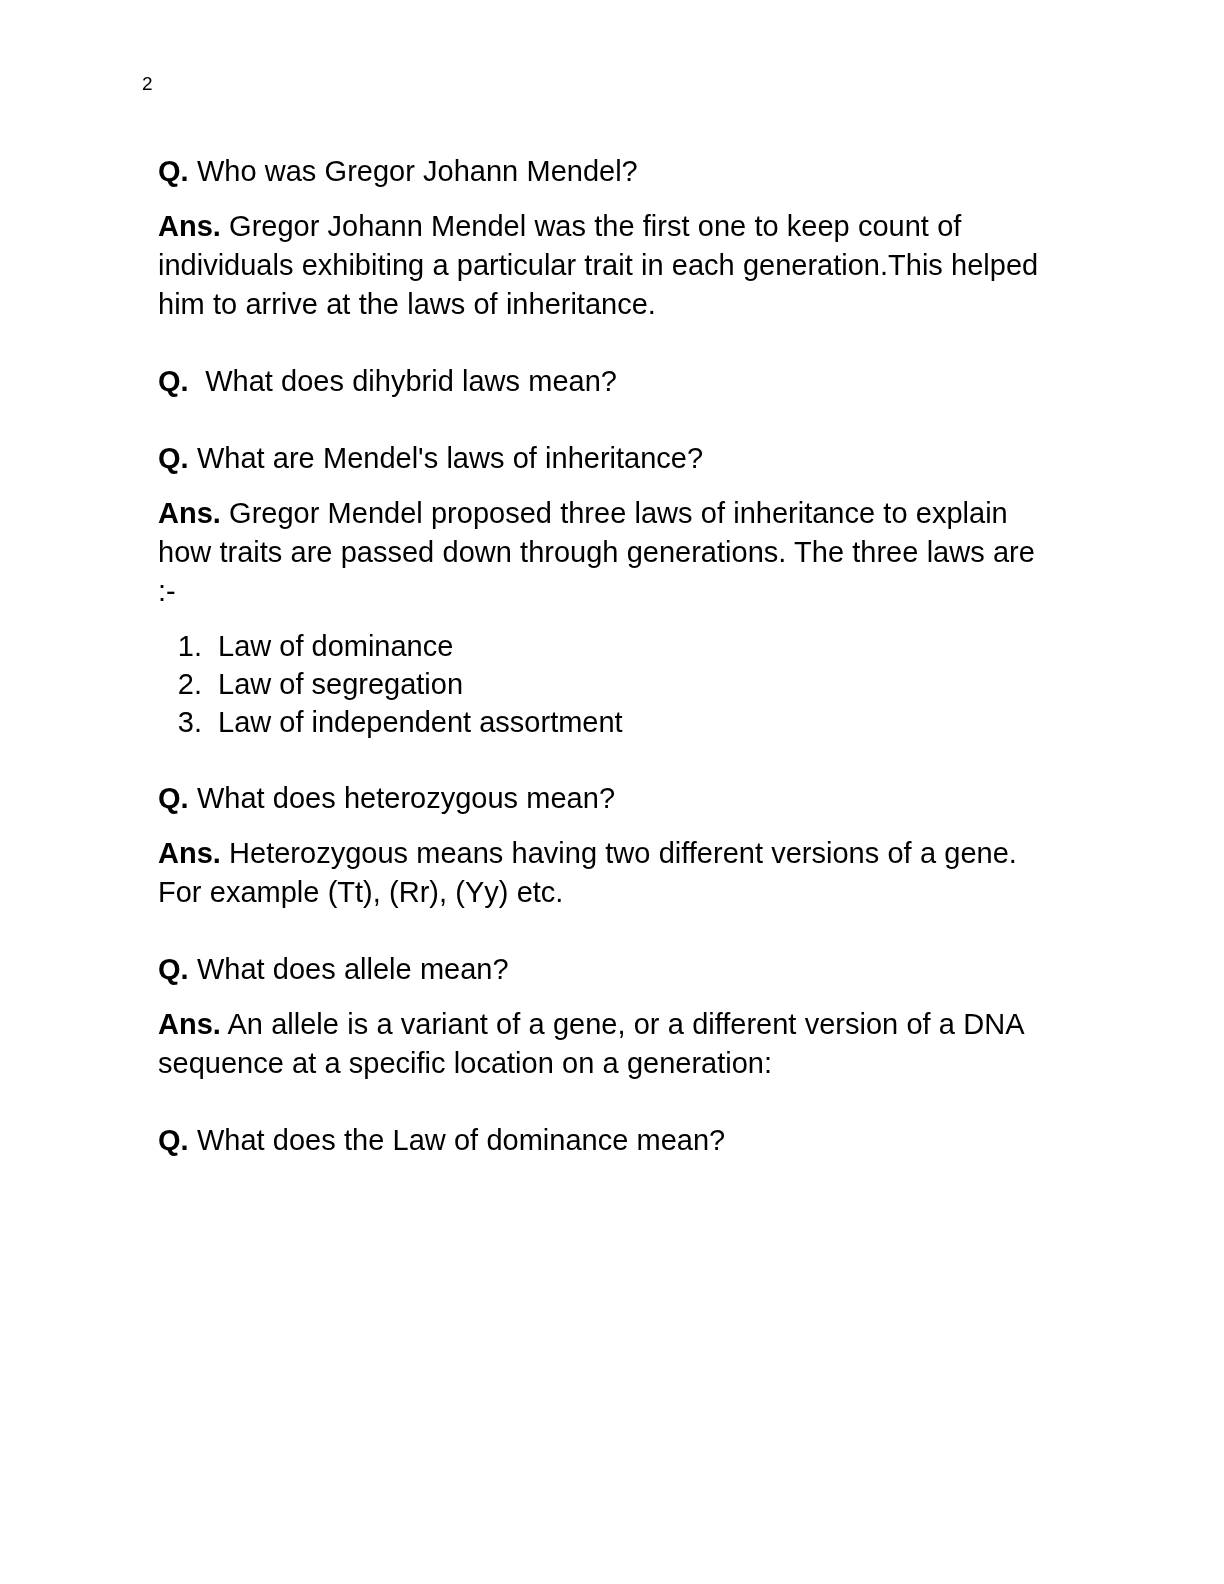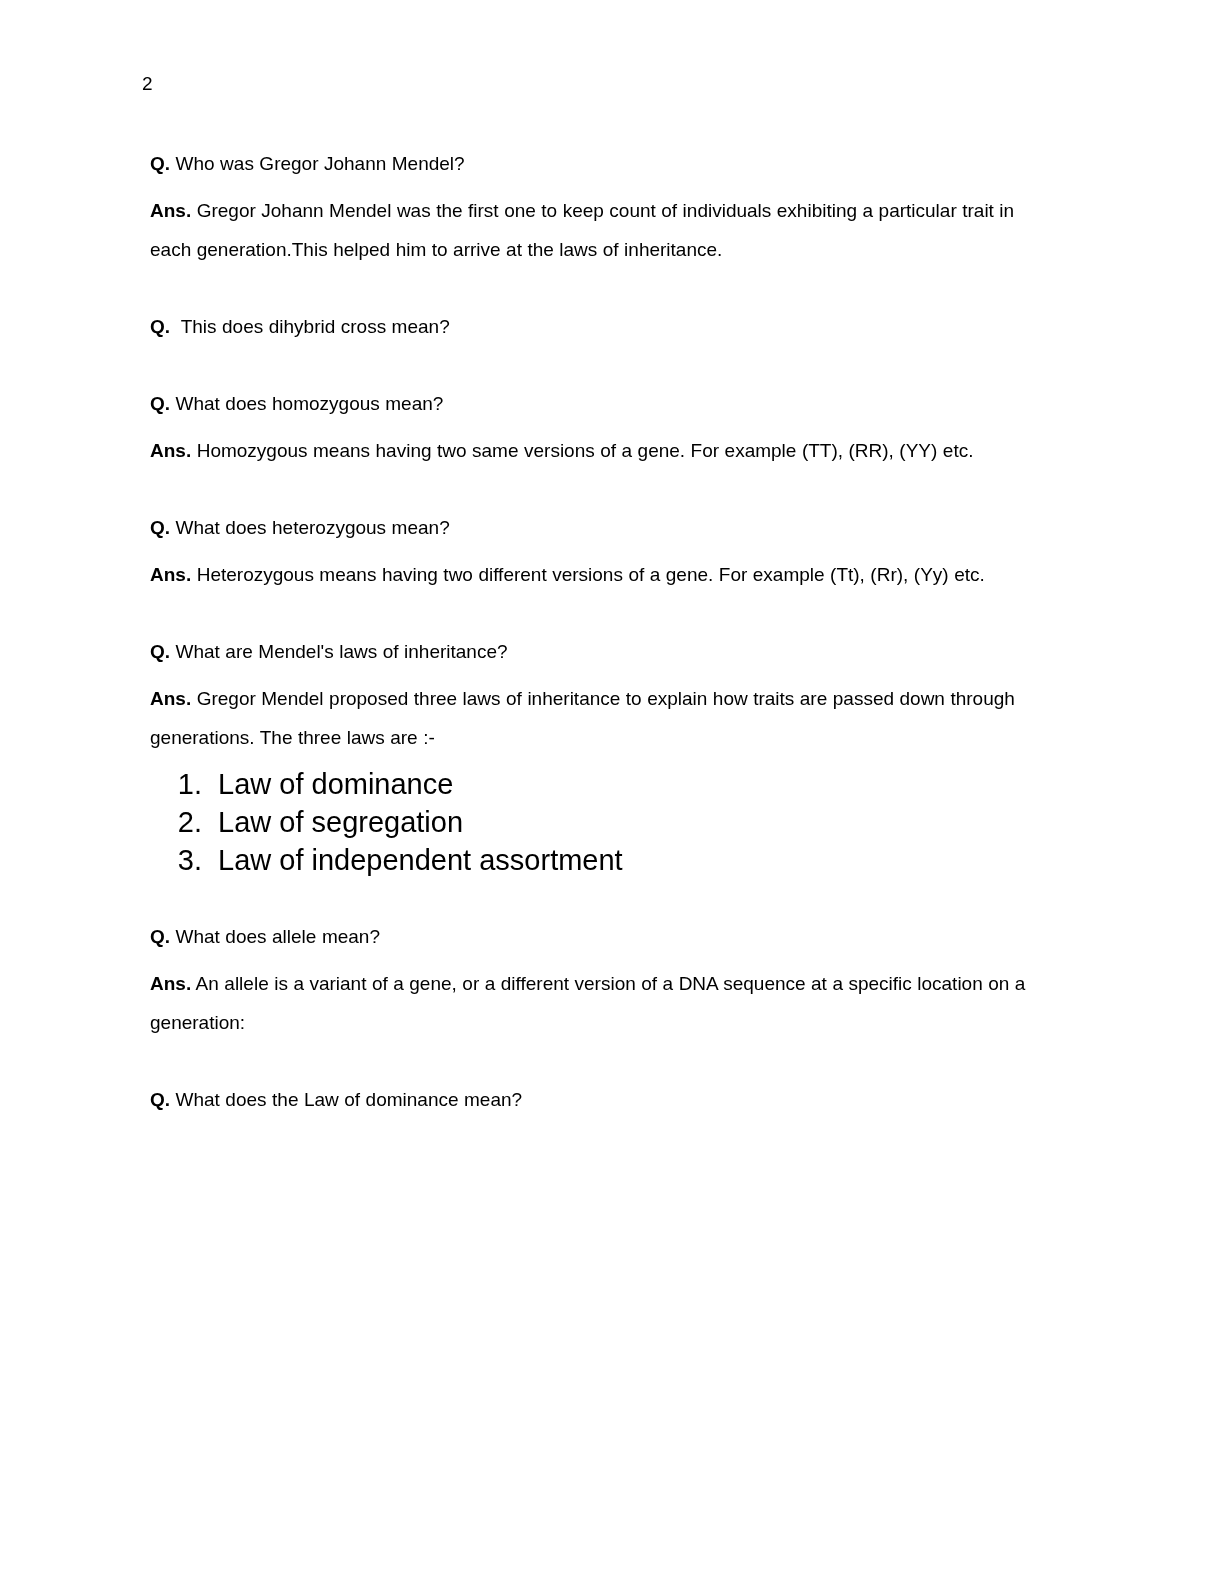--- a/index.html
+++ b/index.html
@@ -37,24 +37,24 @@
     top: 136px;
     width: 918px;
   }
   .qa-block {
     margin: 0 0 38px 0;
   }
   .qa-block:last-child {
     margin-bottom: 0;
   }
   .line {
-    font-size: 19px;
+    font-size: 29px;
     line-height: 39px;
     color: #000000;
-    margin: 8px;
+    margin: 16px;
     white-space: pre-wrap;
     word-spacing: 0.2px;
   }
   .label {
     font-weight: 700;
   }
   ol.law-list {
     margin: 0;
     padding: 0 0 0 68px;
     list-style-position: outside;
@@ -79,41 +79,37 @@
 
   <div class="content">
 
     <div class="qa-block">
       <p class="line"><span class="label">Q.</span><span> Who was Gregor Johann Mendel?</span></p>
       <p class="line"><span class="label">Ans.</span><span> Gregor Johann Mendel was the first one to keep count of individuals exhibiting a particular trait in each generation.This helped him to arrive at the laws of inheritance.</span></p>
     </div>
 
 
     <div class="qa-block">
-      <p class="line"><span class="label">Q.</span><span>  This does dihybrid cross mean?</span></p>
+      <p class="line"><span class="label">Q.</span><span>  What does dihybrid laws mean?</span></p>
     </div>
 
-    <div class="qa-block">
-      <p class="line"><span class="label">Q.</span><span> What does homozygous mean?</span></p>
-      <p class="line"><span class="label">Ans.</span><span> Homozygous means having two same versions of a gene. For example (TT), (RR), (YY) etc.</span></p>
-    </div>
-
-    <div class="qa-block">
-      <p class="line"><span class="label">Q.</span><span> What does heterozygous mean?</span></p>
-      <p class="line"><span class="label">Ans.</span><span> Heterozygous means having two different versions of a gene. For example (Tt), (Rr), (Yy) etc.</span></p>
-    </div>
 
     <div class="qa-block">
       <p class="line"><span class="label">Q.</span><span> What are Mendel's laws of inheritance?</span></p>
       <p class="line"><span class="label">Ans.</span><span> Gregor Mendel proposed three laws of inheritance to explain how traits are passed down through generations. The three laws are :-</span></p>
       <ol class="law-list">
         <li>Law of dominance</li>
         <li>Law of segregation</li>
         <li>Law of independent assortment</li>
       </ol>
+    </div>
+
+    <div class="qa-block">
+      <p class="line"><span class="label">Q.</span><span> What does heterozygous mean?</span></p>
+      <p class="line"><span class="label">Ans.</span><span> Heterozygous means having two different versions of a gene. For example (Tt), (Rr), (Yy) etc.</span></p>
     </div>
 
     <div class="qa-block">
       <p class="line"><span class="label">Q.</span><span> What does allele mean?</span></p>
       <p class="line"><span class="label">Ans.</span><span> An allele is a variant of a gene, or a different version of a DNA sequence at a specific location on a generation:</span></p>
     </div>
 
     <div class="qa-block">
       <p class="line"><span class="label">Q.</span><span> What does the Law of dominance mean?</span></p>
     </div>

